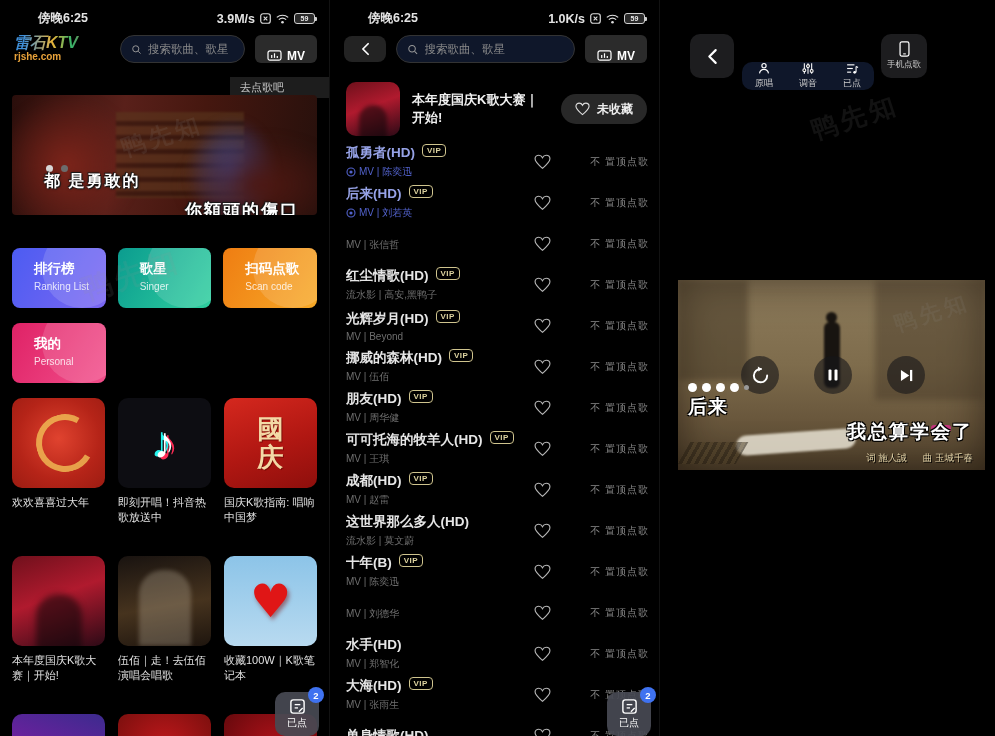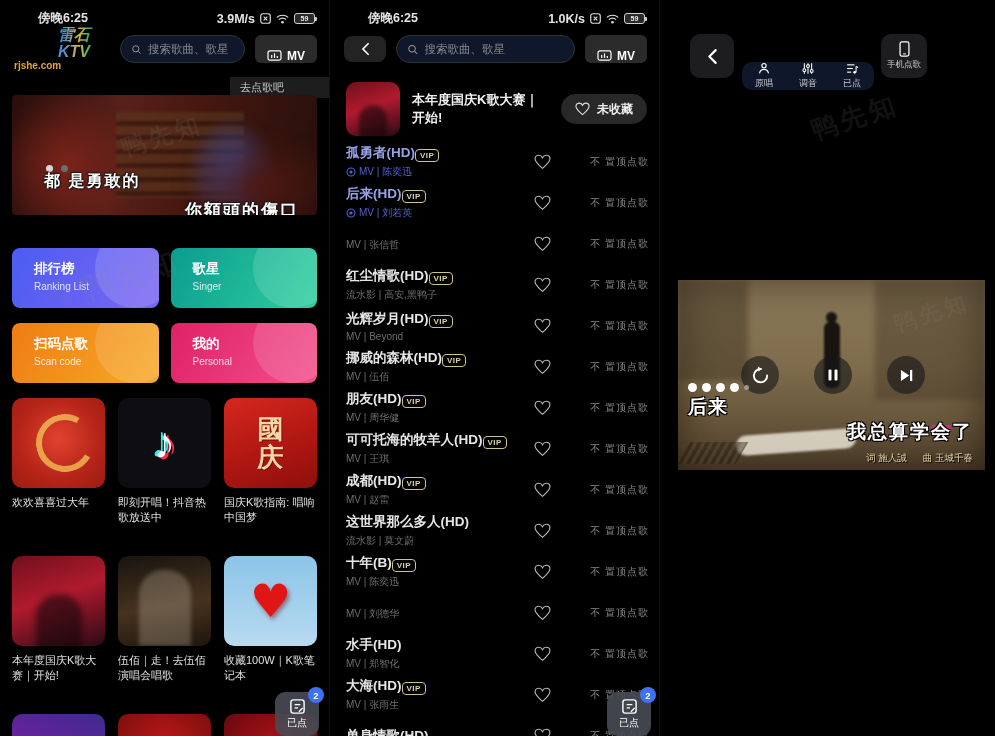--- a/index.html
+++ b/index.html
@@ -19,21 +19,21 @@
     font-size:7px; color:#e8e8e8; text-align:center; line-height:9px; font-weight:bold;
     position:relative; background:#2a2a2a; }
   .battery::after { content:""; position:absolute; right:-3px; top:3px; width:2px; height:4px;
     background:#cfcfcf; border-radius:0 1px 1px 0; }
 
   
   .hdr { display:flex; align-items:center; gap:10px; padding:4px 12px 0 14px; height:38px; }
   .logo { width:96px; line-height:1.05; cursor:pointer; }
   .logo-title { font-size:16px; font-weight:bold; font-style:italic;
     background:linear-gradient(90deg,#3f8fd9 10%,#e8b339 40%,#35b56a 60%,#d93a3a 90%);
-    -webkit-background-clip:text; background-clip:text; color:transparent;margin-left:44px; }
+    -webkit-background-clip:text; background-clip:text; color:transparent; }
   .logo-domain { font-size:10px; color:#e8a23a; font-weight:bold; }
   .search-pill { flex:1; height:28px; border:1px solid #333; border-radius:14px;
     background:#0f172a; display:flex; align-items:center; gap:6px; padding:0 10px; }
   .search-pill input { border:none; outline:none; background:transparent; color:#bbb;
     font-size:11.5px; width:100%; font-family:inherit; }
   .search-pill input::placeholder { color:#8a8a8a; }
   .mv-btn { width:62px; height:28px; background:#2b2b2b; border-radius:6px; display:flex;
     align-items:flex-end; justify-content:center; gap:5px; color:#fff; font-size:12px;
     font-weight:bold; cursor:pointer; }
   .back-btn { width:42px; height:26px; background:#232323; border-radius:8px; display:flex;
@@ -59,21 +59,21 @@
   .banner-dots i:last-child { background:#6c6c6c; }
   .banner-lyric1 { position:absolute; left:32px; top:76px; color:#fff; font-size:16px;
     font-weight:bold; letter-spacing:2px;
     text-shadow:0 0 3px #000,1px 1px 0 #222,-1px -1px 0 #222; }
   .banner-lyric2 { position:absolute; right:18px; top:104px; color:#fff; font-size:17px;
     font-weight:bold; letter-spacing:2px;
     text-shadow:0 0 3px #000,1px 1px 0 #222,-1px -1px 0 #222; }
 
   
   .cards { position:absolute; top:248px; left:12px; right:12px; display:grid;
-    grid-template-columns:1fr 1fr; gap:15px 12px; }
+    grid-template-columns:1fr 1fr 1fr; gap:15px 12px; }
   .card { height:60px; border-radius:8px; padding:12px 0 0 22px; overflow:hidden;
     position:relative; cursor:pointer; }
   .card::after { content:""; position:absolute; right:-16px; top:-20px; width:80px; height:80px;
     background:rgba(255,255,255,.14); border-radius:50%; }
   .card-title { font-size:13.5px; font-weight:bold; color:#fff; position:relative; z-index:1; }
   .card-sub { font-size:10px; color:rgba(255,255,255,.82); margin-top:3px; position:relative; z-index:1; }
   .card-rank    { background:linear-gradient(120deg,#4c5cf2 0%,#7b67f2 100%); }
   .card-singer  { background:linear-gradient(120deg,#0b9c8f 0%,#2fcf9f 100%); }
   .card-scan    { background:linear-gradient(120deg,#ef7d12 0%,#f7aa28 100%); }
   .card-personal{ background:linear-gradient(120deg,#df2266 0%,#f24f8b 100%); }
@@ -133,21 +133,21 @@
     border-radius:14px 14px 0 0; filter:blur(2px); }
   .playlist-title { flex:1; font-size:13px; font-weight:bold; color:#f0f0f0; }
   .fav-btn { height:30px; border-radius:16px; background:#282828; display:flex; gap:7px;
     align-items:center; padding:0 14px; cursor:pointer; flex:none; }
   .fav-btn span { color:#eee; font-size:12px; font-weight:bold; }
 
   
   .song-list { position:absolute; top:141px; left:16px; right:10px; bottom:0; overflow:hidden; }
   .song-row { height:41px; display:flex; align-items:center; cursor:pointer; }
   .song-main { flex:1; min-width:0; }
-  .song-title-line { display:flex; align-items:flex-end; }
+  .song-title-line { display:flex; align-items:flex-start; gap:7px; }
   .song-title { font-size:13.5px; font-weight:bold; color:#e6e6e6; white-space:nowrap; }
   .vip-badge { border:1px solid #cfc48e; color:#ddd3a0; font-size:8px; font-weight:bold;
     border-radius:4px; padding:0 4px; line-height:11px; letter-spacing:.5px; }
   .song-sub { margin-top:3px; font-size:10px; color:#6f6f6f; display:flex; align-items:center;
     gap:3px; }
   .song-row.queued .song-title { color:#96a2e6; }
   .song-row.queued .song-sub { color:#5262cc; }
   .q-icon { display:none; }
   .song-row.queued .q-icon { display:inline-block; }
   .row-heart { flex:none; margin-right:24px; cursor:pointer; }

